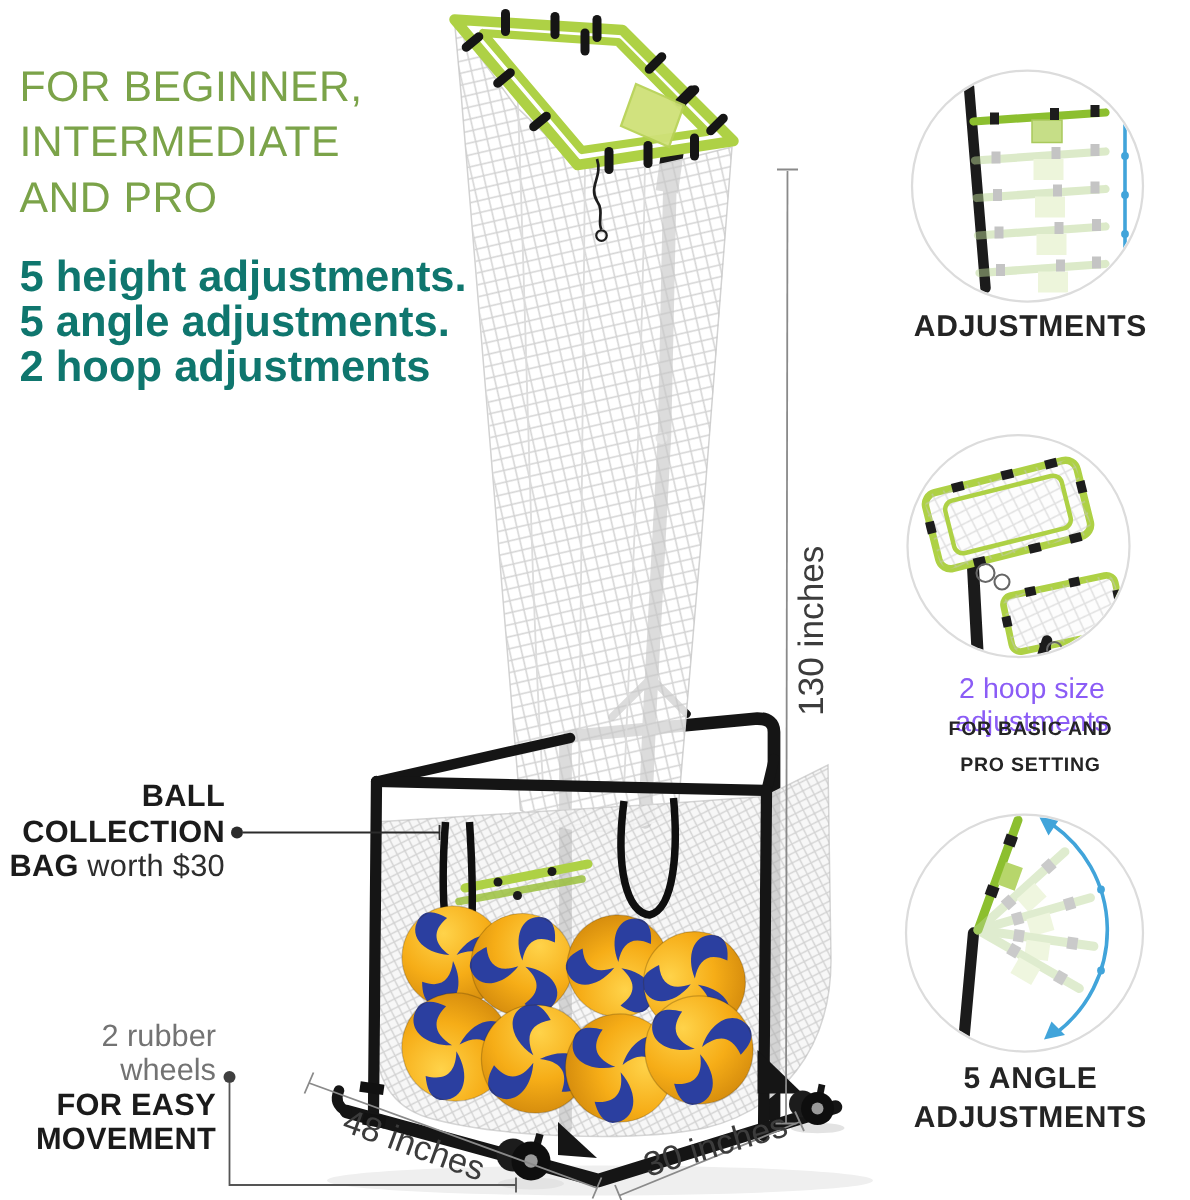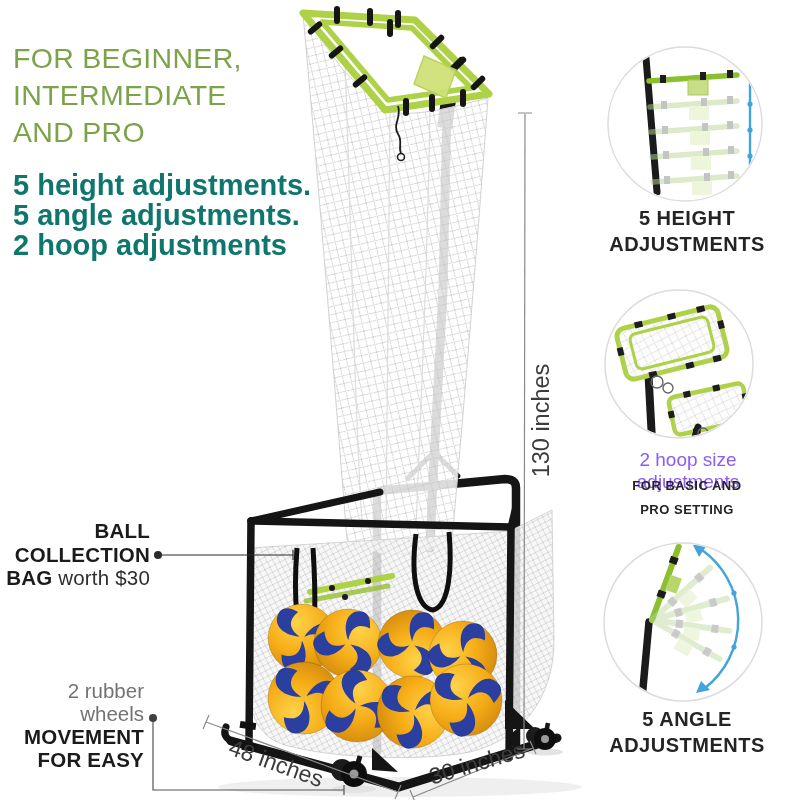--- a/index.html
+++ b/index.html
@@ -338,30 +338,29 @@
 </div>
 
 <div class="abs co-bag">
   <div>BALL</div>
   <div>COLLECTION</div>
   <div><span>BAG</span><span class="reg">worth $30</span></div>
 </div>
 
 <div class="abs co-wheels">
   <div class="l1">2 rubber wheels</div>
+  <div class="b">FOR EASY</div>
   <div class="b">MOVEMENT</div>
-  <div class="b">FOR EASY</div>
 </div>
 
 <div class="abs dim dim-h">130 inches</div>
 <div class="abs dim dim-w">48 inches</div>
 <div class="abs dim dim-d">30 inches</div>
 
 <div class="abs feat f1">
-  <div>5 HEIGHT</div>
   <div>ADJUSTMENTS</div>
 </div>
 
 <div class="abs f2i">2 hoop size adjustments</div>
 <div class="abs feat f2">
   <div>FOR BASIC AND</div>
   <div>PRO SETTING</div>
 </div>
 
 <div class="abs feat f3">

